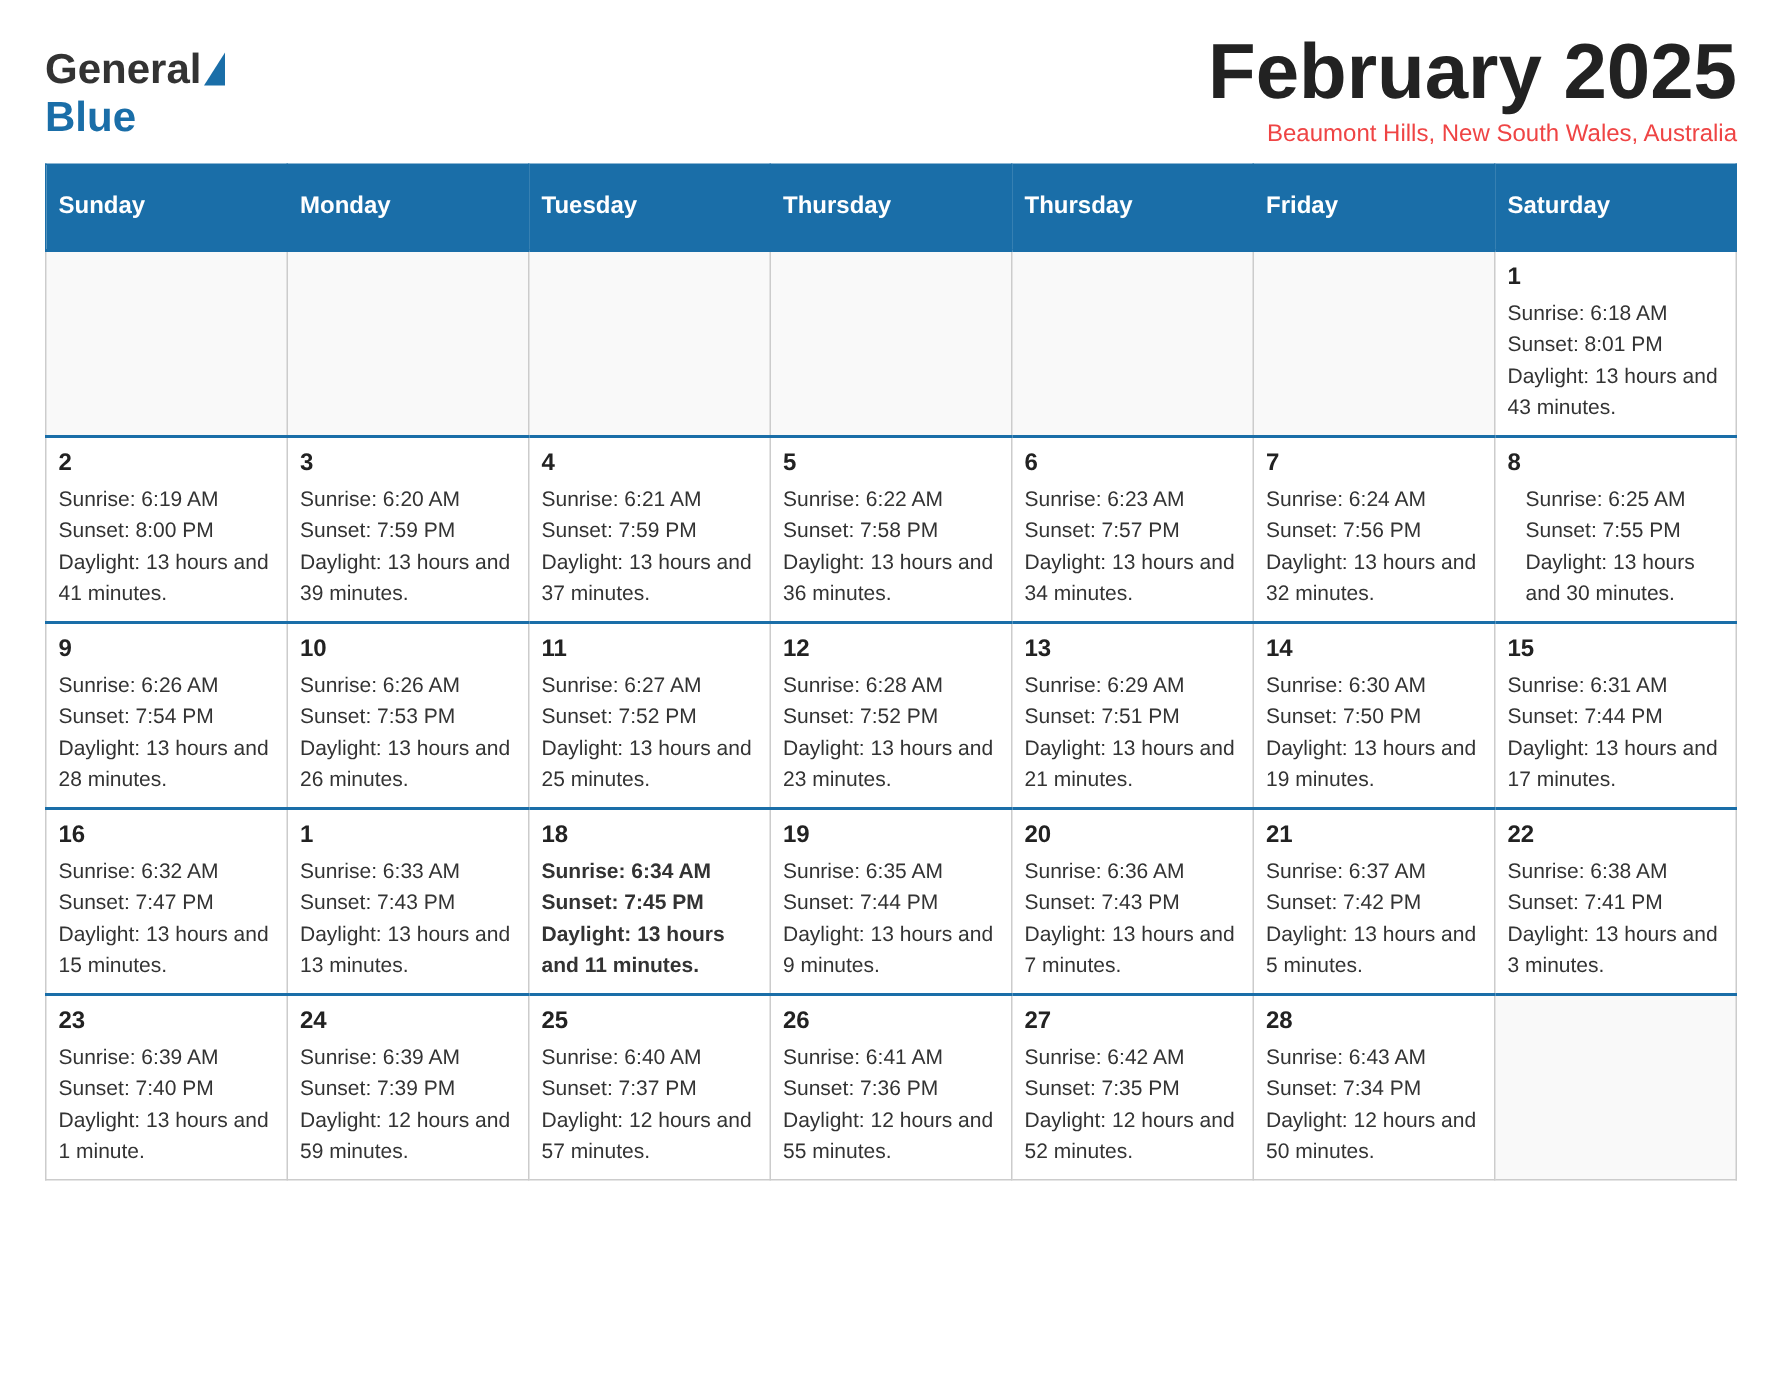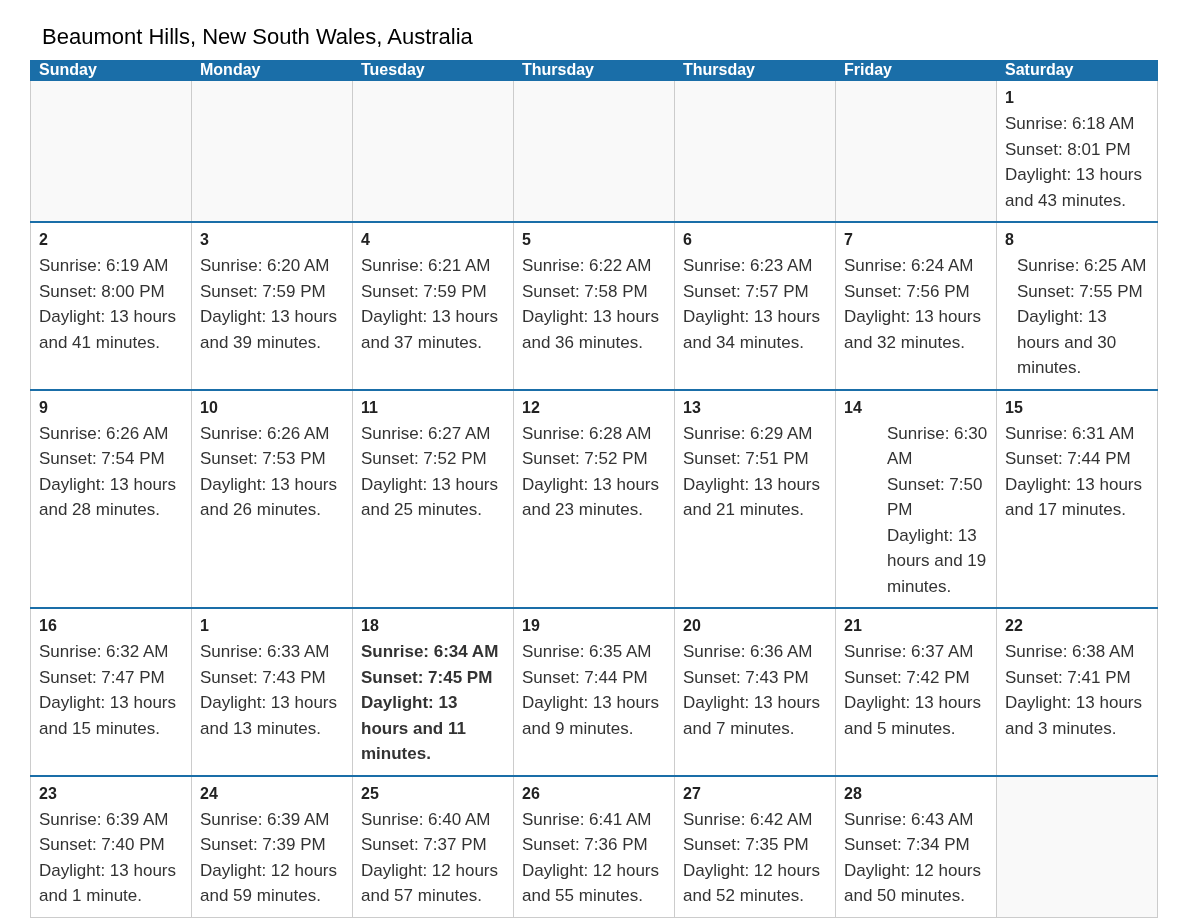--- a/index.html
+++ b/index.html
@@ -47,36 +47,36 @@
     .title-section {
       text-align: right;
     }
     .month-title {
       font-size: 52px;
       font-weight: bold;
       color: #222;
       line-height: 1.1;
     }
     .subtitle {
-      font-size: 22px;
-      color: #000000;
+      font-size: 16px;
+      color: #ef4444;
       margin-top: 4px;
       margin-left: 12px;
     }
     .calendar {
       width: 100%;
       border-collapse: collapse;
       margin-top: 10px;
     }
     .calendar th {
       background-color: #1a6ea8;
       color: #fff;
       font-size: 16px;
       font-weight: bold;
-      padding: 0 8px;
+      padding: 19px 8px;
       text-align: left;
       border: 1px solid #1a6ea8;
     }
     .calendar td {
       vertical-align: top;
       padding: 8px;
       border: 1px solid #ccc;
       width: 14.28%;
       min-height: 100px;
       font-size: 13px;
@@ -89,33 +89,41 @@
       border-top: 2px solid #1a6ea8;
     }
     .day-number {
       font-size: 16px;
       font-weight: bold;
       color: #222;
       display: block;
       margin-bottom: 4px;
     }
     .day-info {
-      font-size: 17px;
+      font-size: 14px;
       color: #333;
       line-height: 1.5;
     }
     .empty-cell {
       background: #f9f9f9;
     }
   </style>
 </head>
 <body>
 
 <div class="header">
+  <div class="logo">
+    <div class="logo-text">
+      <span class="logo-general">General</span>
+      <div class="logo-triangle"></div>
+    </div>
+    <span class="logo-blue">Blue</span>
+  </div>
   <div class="title-section">
+    <div class="month-title">February 2025</div>
     <div class="subtitle">Beaumont Hills, New South Wales, Australia</div>
   </div>
 </div>
 
 <table class="calendar">
   <thead>
     <tr>
       <th>Sunday</th>
       <th>Monday</th>
       <th>Tuesday</th>
@@ -210,21 +218,21 @@
 Daylight: 13 hours and 23 minutes.</div>
         </td>
         <td>
           <span class="day-number">13</span>
           <div class="day-info" style="white-space: pre-line;">Sunrise: 6:29 AM
 Sunset: 7:51 PM
 Daylight: 13 hours and 21 minutes.</div>
         </td>
         <td>
           <span class="day-number">14</span>
-          <div class="day-info" style="white-space: pre-line; margin-left: 43px;">Sunrise: 6:30 AM
+          <div class="day-info" style="white-space: pre-line;">Sunrise: 6:30 AM
 Sunset: 7:50 PM
 Daylight: 13 hours and 19 minutes.</div>
         </td>
         <td>
           <span class="day-number">15</span>
           <div class="day-info" style="white-space: pre-line;">Sunrise: 6:31 AM
 Sunset: 7:44 PM
 Daylight: 13 hours and 17 minutes.</div>
         </td>
       </tr>

